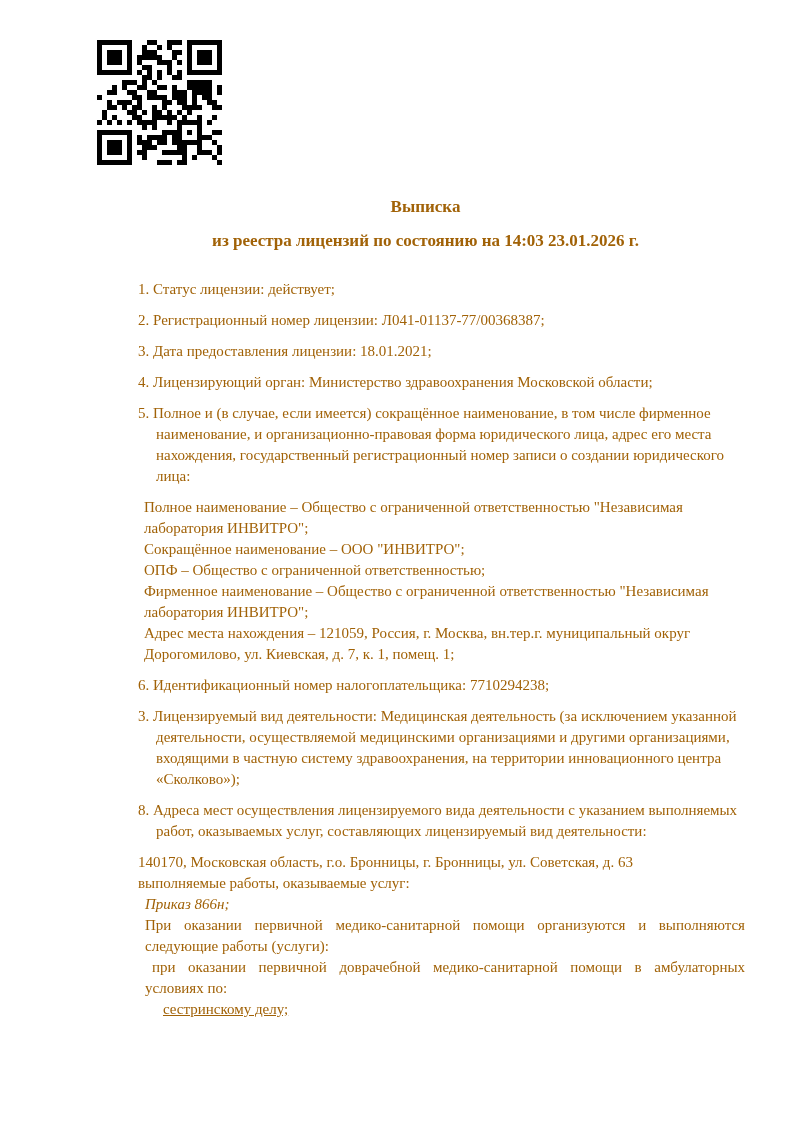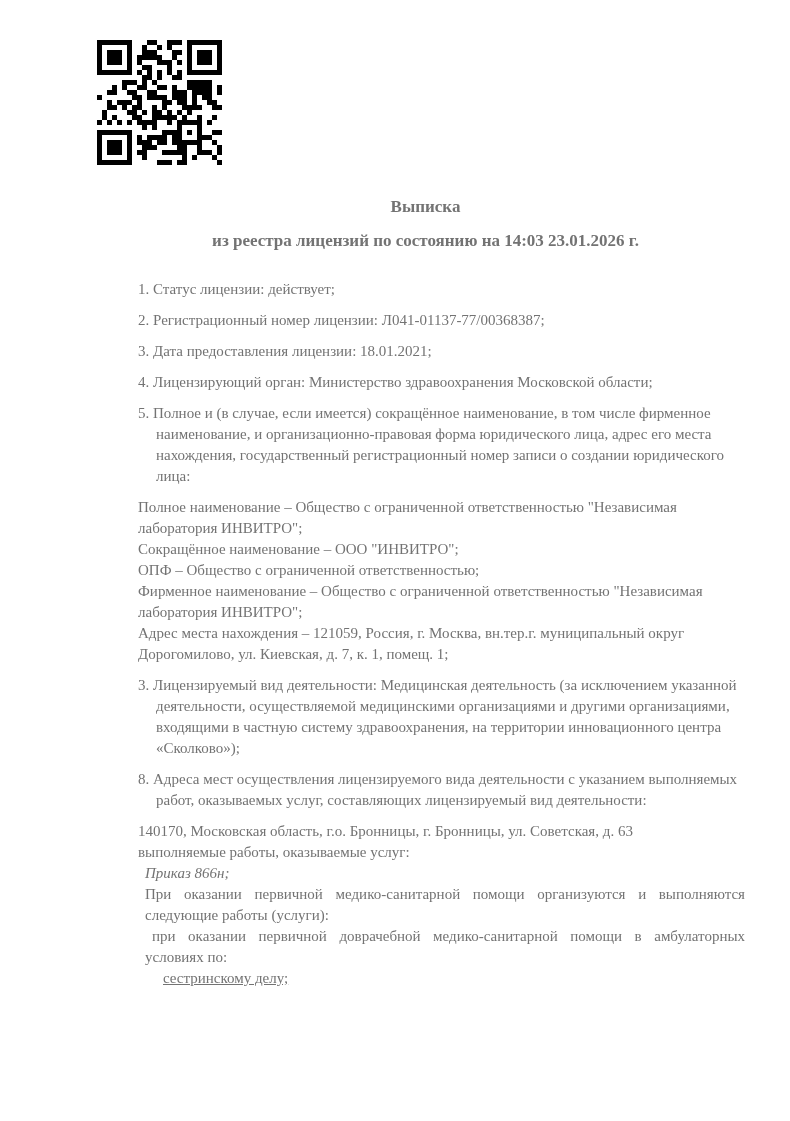--- a/index.html
+++ b/index.html
@@ -2,21 +2,21 @@
 <html lang="ru"><head>
 <meta charset="utf-8">
 <style>
   html, body { margin: 0; padding: 0; background: #ffffff; }
   .page {
     position: relative;
     width: 790px;
     height: 1121px;
     background: #ffffff;
     font-family: "Liberation Serif", "DejaVu Serif", serif;
-    color: #737373;
+    color: #a16207;
     overflow: hidden;
   }
   .qr {
     position: absolute;
     left: 97px;
     top: 40px;
     width: 125px;
     height: 125px;
   }
   .content {
@@ -38,21 +38,21 @@
   .subtitle {
     text-align: center;
     font-weight: bold;
     font-size: 17px;
     line-height: 21px;
     padding-right: 32px;
     margin: 0 0 28px 0;
   }
   p { margin: 0 0 10px 0; }
   p.hang { padding-left: 18px; text-indent: -18px; }
-  .org-block { margin: 0 0 10px 0; }
+  .org-block { margin: 0 0 10px 6px; }
   .org-block div { margin: 0; }
   .works-block { margin: 0; }
   .w-order   { padding-left: 7px; font-style: italic; }
   .w-primary { padding-left: 7px; text-align: justify; }
   .w-predoc  { padding-left: 7px; text-indent: 7px; text-align: justify; }
   .w-nursing { padding-left: 25px; text-decoration: underline; }
 </style>
 </head>
 <body>
 
@@ -384,20 +384,21 @@
     <p class="hang">5. Полное и (в случае, если имеется) сокращённое наименование, в том числе фирменное наименование, и организационно-правовая форма юридического лица, адрес его места нахождения, государственный регистрационный номер записи о создании юридического лица:</p>
 
     <div class="org-block">
       <div>Полное наименование – Общество с ограниченной ответственностью "Независимая лаборатория ИНВИТРО";</div>
       <div>Сокращённое наименование – ООО "ИНВИТРО";</div>
       <div>ОПФ – Общество с ограниченной ответственностью;</div>
       <div>Фирменное наименование – Общество с ограниченной ответственностью "Независимая лаборатория ИНВИТРО";</div>
       <div>Адрес места нахождения – 121059, Россия, г. Москва, вн.тер.г. муниципальный округ Дорогомилово, ул. Киевская, д. 7, к. 1, помещ. 1;</div>
     </div>
 
+    <p class="hang">6. Идентификационный номер налогоплательщика: 7710294238;</p>
     <p class="hang">3. Лицензируемый вид деятельности: Медицинская деятельность (за исключением указанной деятельности, осуществляемой медицинскими организациями и другими организациями, входящими в частную систему здравоохранения, на территории инновационного центра «Сколково»);</p>
     <p class="hang">8. Адреса мест осуществления лицензируемого вида деятельности с указанием выполняемых работ, оказываемых услуг, составляющих лицензируемый вид деятельности:</p>
 
     <div class="works-block">
       <div class="w-addr">140170, Московская область, г.о. Бронницы, г. Бронницы, ул. Советская, д. 63</div>
       <div class="w-label">выполняемые работы, оказываемые услуг:</div>
       <div class="w-order">Приказ 866н;</div>
       <div class="w-primary">При оказании первичной медико-санитарной помощи организуются и выполняются следующие работы (услуги):</div>
       <div class="w-predoc">при оказании первичной доврачебной медико-санитарной помощи в амбулаторных условиях по:</div>
       <div class="w-nursing">сестринскому делу;</div>

